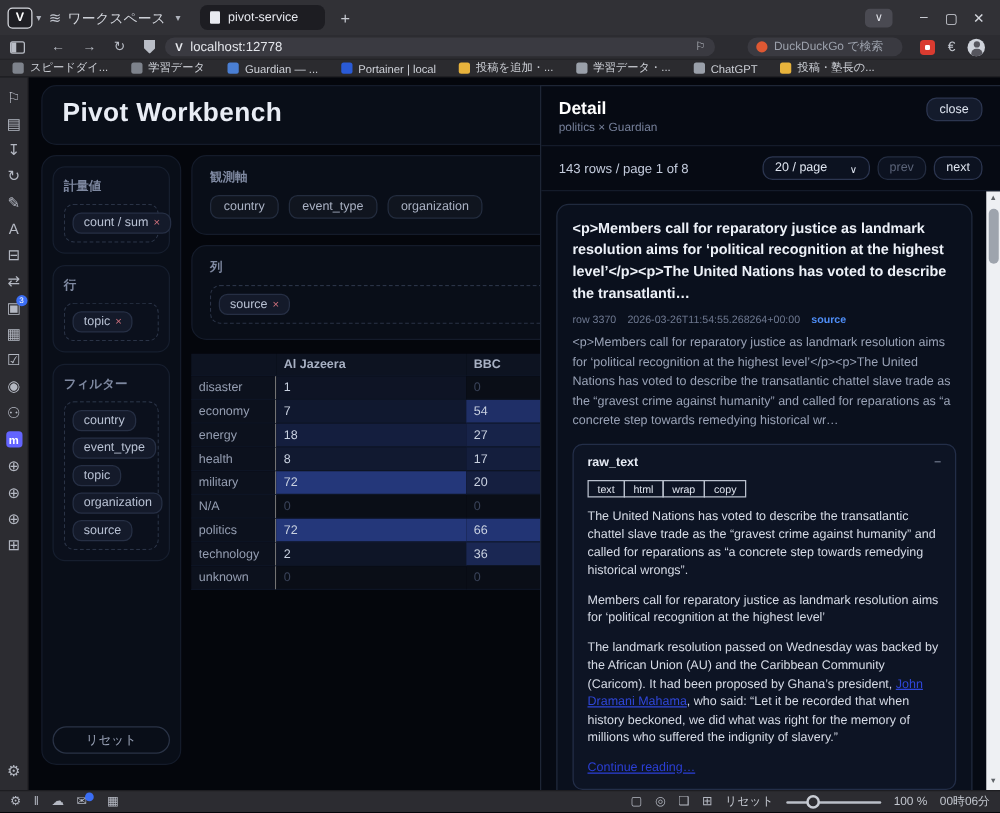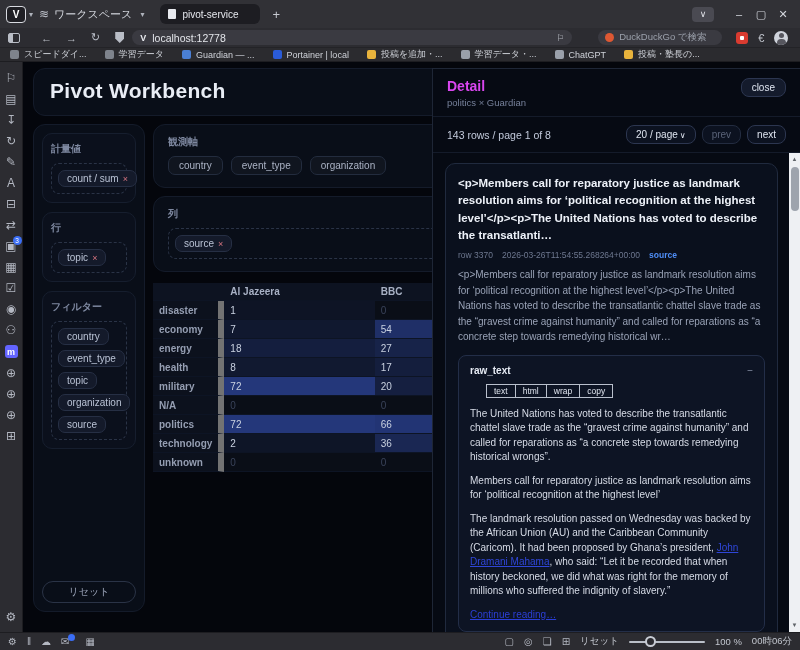--- a/index.html
+++ b/index.html
@@ -68,53 +68,53 @@
   .reset-btn { border:1px solid #2a3346; border-radius:14px; height:22px; color:#9aa3b8; font-size:10px; background:transparent; display:flex; align-items:center; justify-content:center; }
 
   .rightcol { flex:1; }
   .axes-card { background:#090e18; border:1px solid #141b2a; border-radius:12px; padding:10px 14px 12px 14px; margin-bottom:8px; }
   .axes-chips { display:flex; gap:8px; }
   .chip2 { background:#10151f; border:1px solid #232c3e; border-radius:7px; padding:3px 10px; font-size:10px; color:#aab2c4; }
 
   table.pivot { border-spacing:0; margin-top:11px; width:372px; }
   table.pivot th, table.pivot td { font-size:10px; padding:0 6px; height:19px; text-align:left; font-weight:normal; border-bottom:1px solid #0d1424; }
   table.pivot thead th { background:#0d1321; color:#a8b1c4; font-weight:bold; height:18px; }
-  table.pivot tbody th { background:#0c111d; color:#959eb2; font-weight:bold; width:68px; border-right:6px solid #737373; }
+  table.pivot tbody th { background:#0c111d; color:#959eb2; font-weight:normal; width:68px; border-right:1px solid #737373; }
   table.pivot td { width:152px; }
 
   
   .detail { position:absolute; left:409px; top:6px; right:0; bottom:0; background:#060a13; border-left:1px solid #1e2636; border-top:1px solid #1e2636; display:flex; flex-direction:column; }
   .d-header { padding:9px 14px 8px 14px; display:flex; align-items:flex-start; border-bottom:1px solid #141b2a; }
-  .d-title { color:#d946ef; font-size:14px; font-weight:bold; }
+  .d-title { color:#ffffff; font-size:14px; font-weight:bold; }
   .d-sub { color:#76809a; font-size:9.5px; margin-top:3px; }
   .d-close { margin-left:auto; border:1px solid #2c3650; background:#141b2c; border-radius:8px; padding:3px 10px; font-size:10px; color:#dfe5f0; }
   .d-pager { padding:8px 14px; display:flex; align-items:center; border-bottom:1px solid #141b2a; }
   .d-count { color:#c3cbdc; font-size:10.5px; }
   .d-pager .right { margin-left:auto; display:flex; gap:6px; align-items:center; }
-  .pill-btn { border:1px solid #2c3650; border-radius:8px; padding:3px 9px; font-size:10px; color:#dfe5f0; background:#0c1220; display:flex; align-items:flex-end; gap:2px; }
+  .pill-btn { border:1px solid #2c3650; border-radius:8px; padding:3px 9px; font-size:10px; color:#dfe5f0; background:#0c1220; display:flex; align-items:flex-end; gap:18px; }
   .pill-btn.dim { color:#5a6378; border-color:#232c40; }
   .d-content { position:relative; flex:1; overflow:hidden; padding:10px 22px 0 12px; }
   .d-scrollbar { position:absolute; right:0; top:0; bottom:0; width:11px; background:#eef0f3; }
   .d-scrollbar .arr { position:absolute; left:0; width:11px; text-align:center; color:#5f6368; font-size:6px; line-height:11px; }
   .d-scrollbar .thumb { position:absolute; left:1.5px; width:8px; top:14px; height:44px; background:#9ea4ad; border-radius:4px; }
 
   .record { background:#0a101d; border:1px solid #202a3e; border-radius:10px; padding:11px 12px; }
   .r-title { color:#edf1f8; font-size:11.5px; font-weight:bold; line-height:1.5; }
   .r-meta { display:flex; gap:9px; margin-top:6px; align-items:center; }
   .r-meta span { color:#6e7890; font-size:8.5px; }
   .r-meta .src { color:#4f8ef7; font-weight:bold; }
   .r-excerpt { color:#99a2b6; font-size:10px; line-height:1.55; margin-top:7px; }
 
   .rawtext { margin-top:10px; background:#0d1424; border:1px solid #232e48; border-radius:8px; padding:9px 11px; }
   .acc-head { display:flex; align-items:center; }
   .acc-label { color:#e6ebf4; font-size:10px; font-weight:bold; }
   .acc-toggle { margin-left:auto; color:#8a93a8; font-size:10px; }
   .rt-btns { display:flex; margin-top:8px; }
   .rt-btn { border:1px solid #b9c0cd; color:#dfe4ee; font-size:8.5px; padding:1px 7px; background:transparent; margin-left:-1px; }
-  .rt-btn:first-child { margin-left:16px; }
+  .rt-btn:first-child { margin-left:0; }
   .rt-para { color:#d6dbe6; font-size:10px; line-height:1.45; margin-top:9px; }
   .rt-link { color:#2f46d8; text-decoration:underline; }
   .rt-continue { display:inline-block; color:#2b3fd6; font-size:10px; text-decoration:underline; margin-top:10px; }
 
   
   .statusbar { position:absolute; left:0; bottom:0; width:800px; height:18px; background:#2c2c31; border-top:1px solid #1d1d21; display:flex; align-items:center; padding:0 8px; }
   .st-icon { color:#b4b8c2; font-size:10px; margin-right:10px; position:relative; }
   .st-badge { position:absolute; right:-5px; top:-2px; width:7px; height:7px; border-radius:50%; background:#3b6ef5; }
   .st-spacer { flex:1; }
   .st-right { display:flex; align-items:center; gap:10px; }

